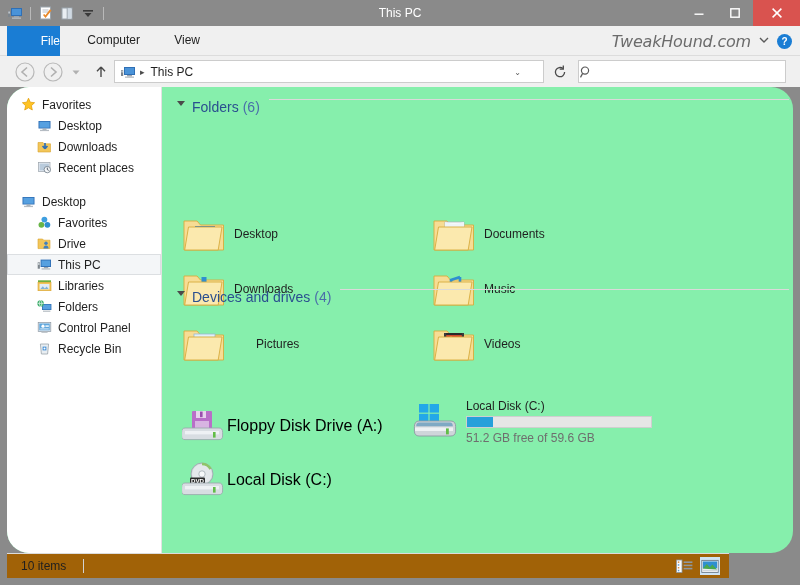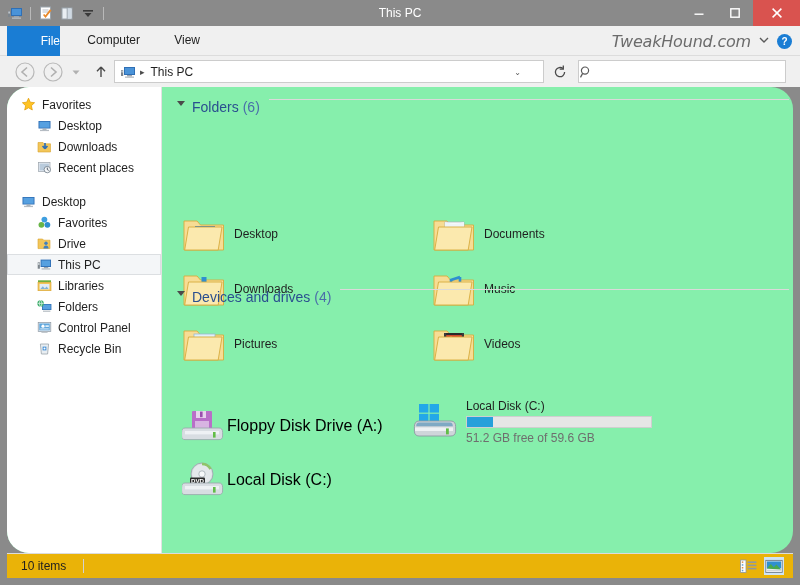--- a/index.html
+++ b/index.html
@@ -315,22 +315,22 @@
   .drive .dfree {
     font-size: 12px; color: #6e6e6e;
     margin-top: 3px;
     white-space: nowrap;
   }
 
   
   .statusbar {
     position: absolute;
     left: 7px; top: 553px;
-    width: 786px; height: 25px;
-    background: #eab308;
+    width: 722px; height: 25px;
+    background: #a16207;
     border-top: 1px solid #dcdcdc;
     box-sizing: border-box;
   }
   .status-text {
     position: absolute;
     left: 14px; top: 0;
     line-height: 24px;
     font-size: 12px;
     color: #1f1f1f;
   }
@@ -691,21 +691,21 @@
             <path d="M2 7 h13 l3.5 4 h23 v25 h-39.5 z" fill="#f7dc94" stroke="#d7ab3c" stroke-width="0.9"></path>
             <path d="M28 8 L28 24 M28 8 L19 11 L19 27" stroke="#2f8fd0" stroke-width="2.6" fill="none"></path>
             <ellipse cx="16" cy="28" rx="4" ry="3.2" fill="#3f9fe0"></ellipse>
             <ellipse cx="25" cy="25" rx="4" ry="3.2" fill="#3f9fe0"></ellipse>
             <path d="M6.5 13 h33.5 l-3.8 23 h-33.5 z" fill="#fbe9ae" stroke="#d7ab3c" stroke-width="0.9"></path>
           </svg>
         </span>
         <span class="tlabel">Music</span>
       </div>
 
-      <div class="tile" style="left:18px; top:234px;">
+      <div class="tile" style="left:18px; top:234px;gap:22px;">
         <span class="ticon">
           <svg width="44" height="40" viewBox="0 0 44 40">
             <path d="M2 7 h13 l3.5 4 h23 v25 h-39.5 z" fill="#f7dc94" stroke="#d7ab3c" stroke-width="0.9"></path>
             <rect x="12" y="10" width="21" height="17" fill="#dff0fa" stroke="#9ab9cc" stroke-width="0.8"></rect>
             <circle cx="18" cy="15" r="2.2" fill="#ffe27a"></circle>
             <path d="M12.4 26.6 l6-8 l4.6 5 l3.6-3.6 l6 6.6 z" fill="#4f9c54"></path>
             <path d="M6.5 13 h33.5 l-3.8 23 h-33.5 z" fill="#fbe9ae" stroke="#d7ab3c" stroke-width="0.9"></path>
           </svg>
         </span>
         <span class="tlabel">Pictures</span>

